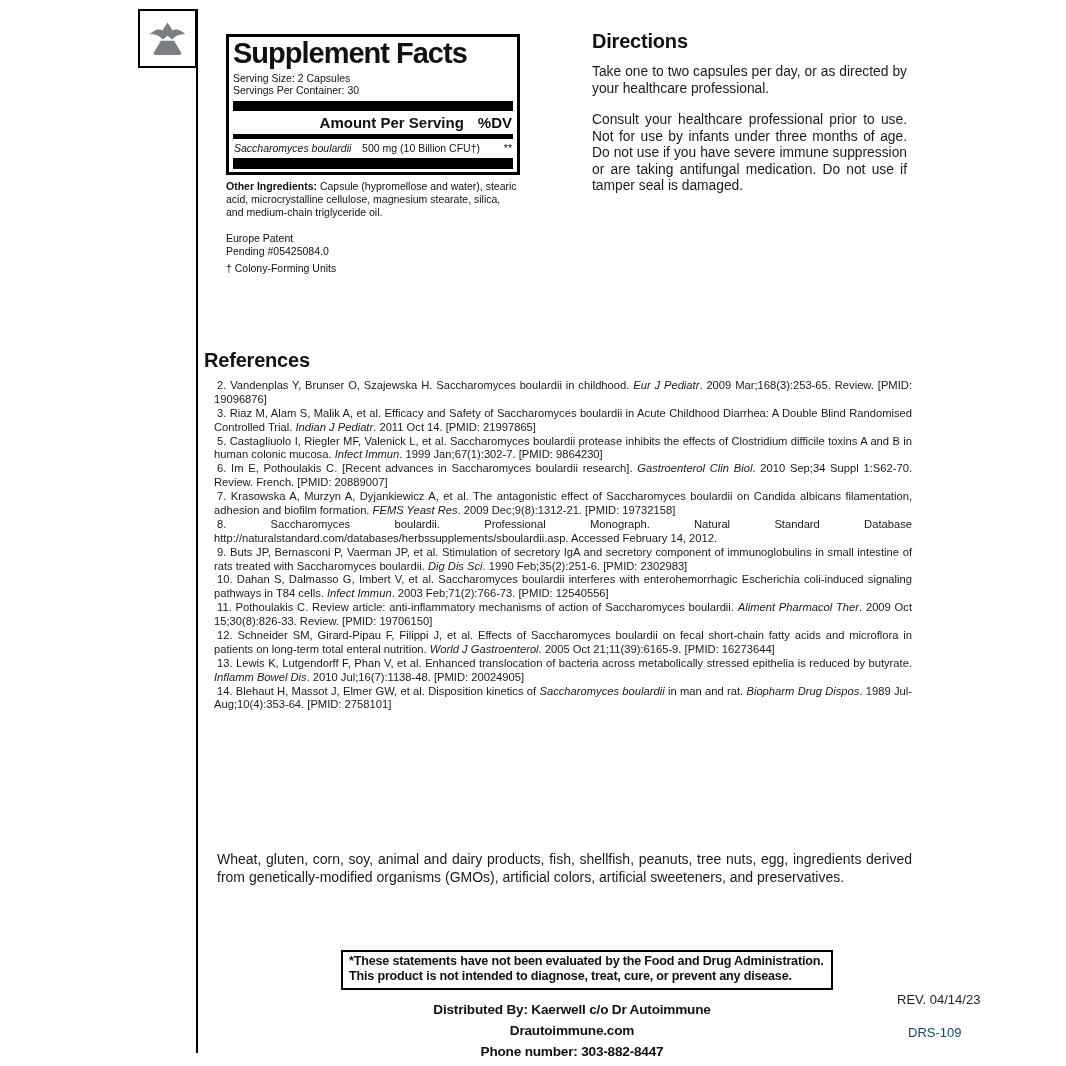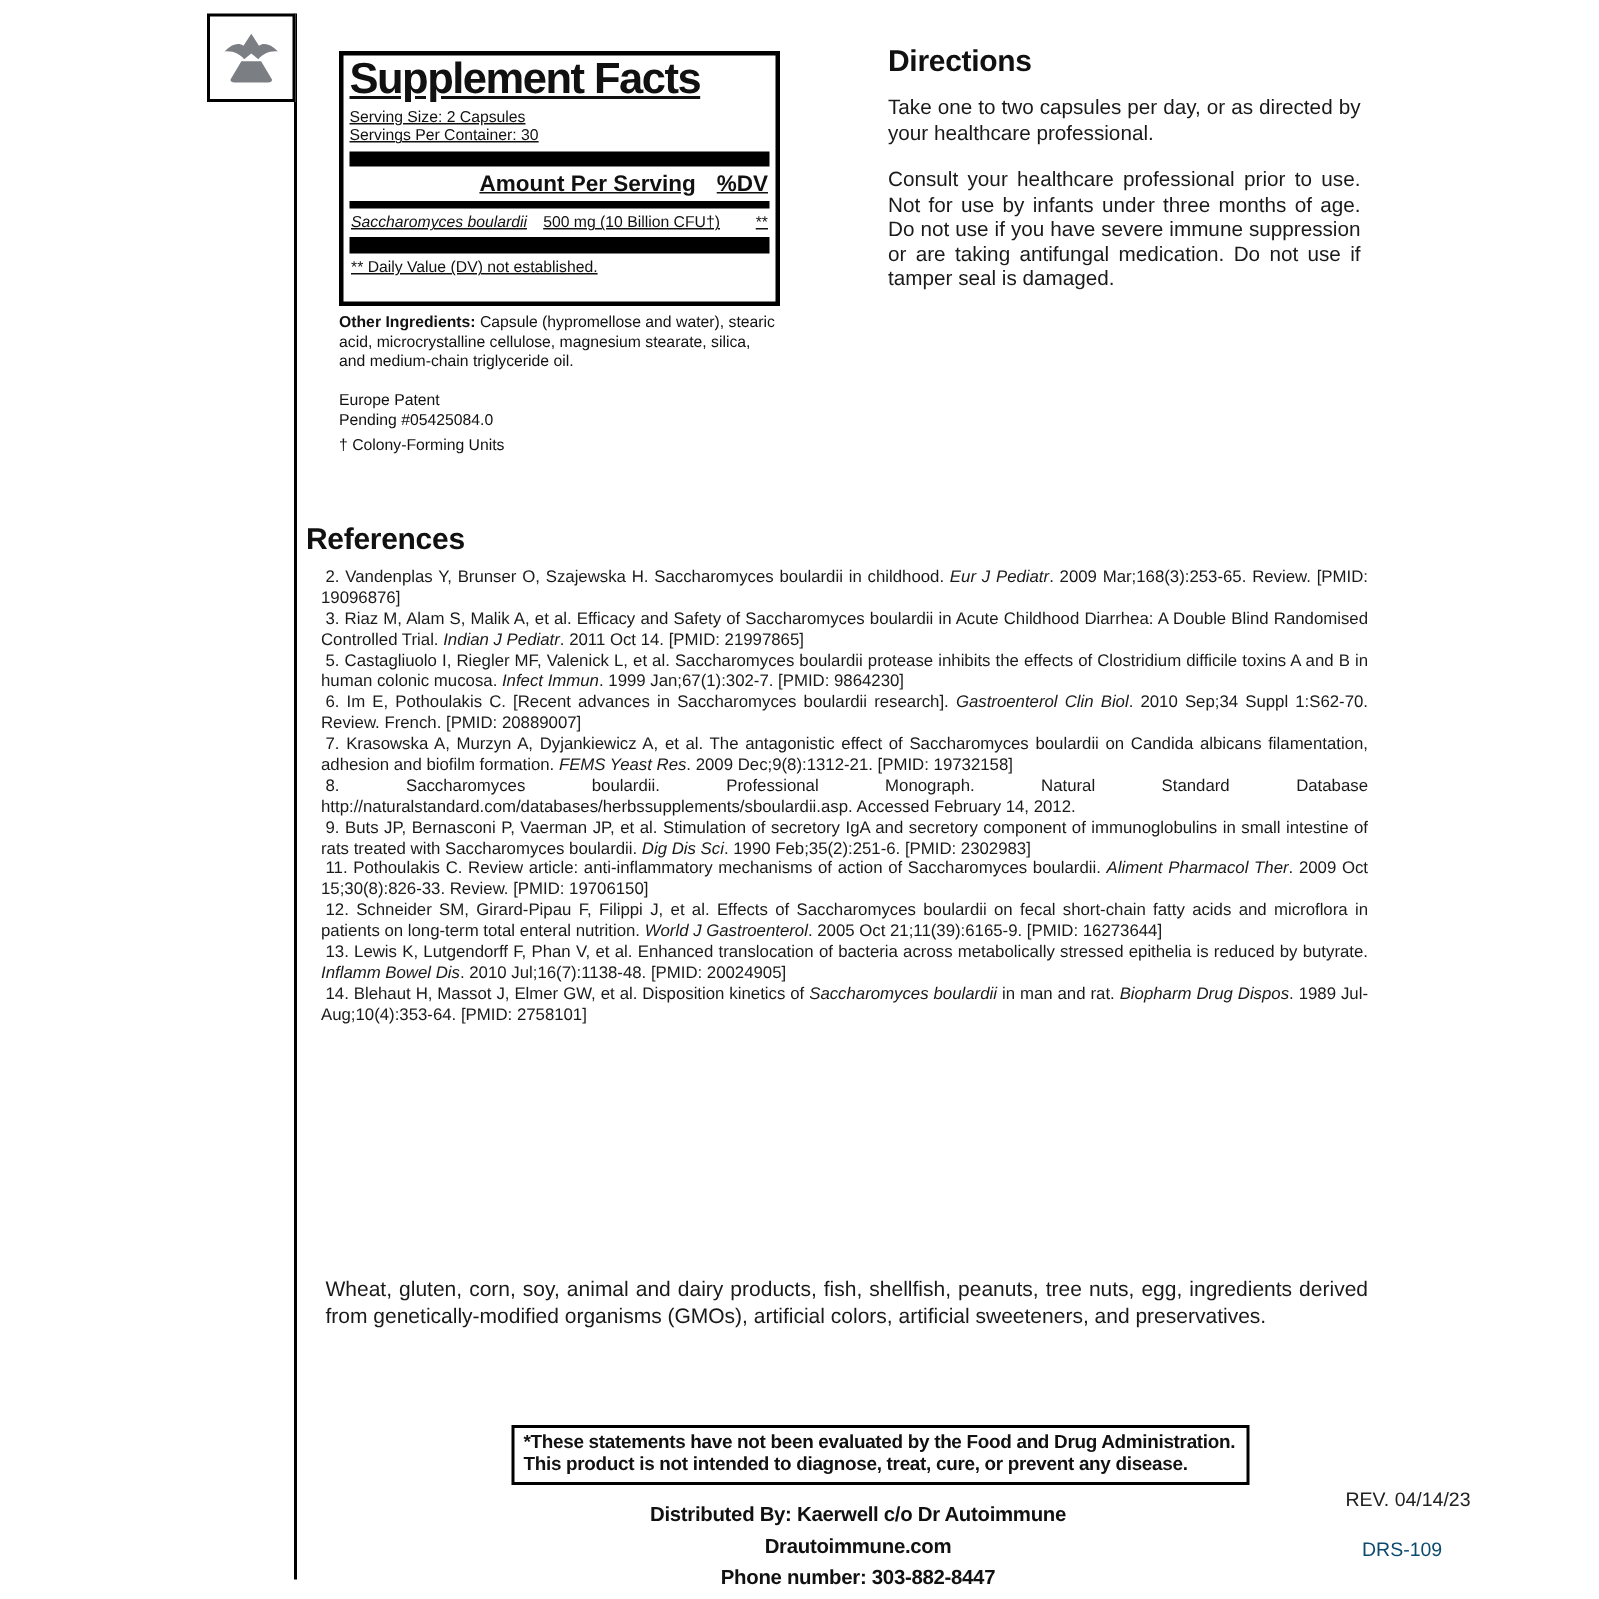--- a/index.html
+++ b/index.html
@@ -11,21 +11,21 @@
   }
   .vrule { position:absolute; left:196px; top:9px; width:2px; height:1044px; background:#000; }
 
   
   .logo-box{ position:absolute; left:138px; top:9px; width:59px; height:59px;
     border:2px solid #000; box-sizing:border-box; background:#fff;
     display:flex; align-items:center; justify-content:center; }
 
   
   .sf-col{ position:absolute; left:226px; top:34px; width:294px; }
-  .sf-panel{ border:3px solid #000; box-sizing:border-box; padding:2px 4px 15px; background:#fff;text-decoration:underline; }
+  .sf-panel{ border:3px solid #000; box-sizing:border-box; padding:2px 4px 3px; background:#fff; }
   .sf-title{ font-size:29px; font-weight:bold; letter-spacing:-1px; line-height:1.02; margin:0 0 3px; white-space:nowrap; }
   .sf-line{ font-size:10.5px; line-height:1.22; }
   .bar-thick{ height:10px; background:#000; margin-top:4px; }
   .bar-thick2{ height:11px; background:#000; }
   .bar-thin{ height:5px; background:#000; }
   .sf-amount-row{ display:flex; justify-content:flex-end; align-items:baseline; gap:14px;
     font-size:15px; font-weight:bold; padding:3px 1px 3px; }
   .sf-row{ display:flex; align-items:baseline; font-size:10.5px; padding:3px 1px 4px; }
   .sf-row .nm{ flex:1; font-style:italic; }
   .sf-row .amt{ }
@@ -90,21 +90,20 @@
       <span>Amount Per Serving</span>
       <span>%DV</span>
     </div>
     <div class="bar-thin"></div>
     <div class="sf-row">
       <span class="nm">Saccharomyces boulardii</span>
       <span class="amt">500 mg (10 Billion CFU†)</span>
       <span class="dv">**</span>
     </div>
     <div class="bar-thick2"></div>
-    <div class="sf-foot">** Daily Value (DV) not established.</div>
   </div>
 
   <div class="sf-below">
     <div>
       <span class="oi-label">Other Ingredients:</span><span> Capsule (hypromellose and water), stearic acid, microcrystalline cellulose, magnesium stearate, silica, and medium-chain triglyceride oil.</span>
     </div>
     <div class="patent">
       <div>Europe Patent</div>
       <div>Pending #05425084.0</div>
     </div>
@@ -121,20 +120,21 @@
 <div class="references">
   <h2 class="sec-title">References</h2>
   <div class="ref-list">
       <div class="ref-item"><span>2. Vandenplas Y, Brunser O, Szajewska H. Saccharomyces boulardii in childhood. </span><i>Eur J Pediatr</i><span>. 2009 Mar;168(3):253-65. Review. [PMID: 19096876]</span></div>
       <div class="ref-item"><span>3. Riaz M, Alam S, Malik A, et al. Efficacy and Safety of Saccharomyces boulardii in Acute Childhood Diarrhea: A Double Blind Randomised Controlled Trial. </span><i>Indian J Pediatr</i><span>. 2011 Oct 14. [PMID: 21997865]</span></div>
       <div class="ref-item"><span>5. Castagliuolo I, Riegler MF, Valenick L, et al. Saccharomyces boulardii protease inhibits the effects of Clostridium difficile toxins A and B in human colonic mucosa. </span><i>Infect Immun</i><span>. 1999 Jan;67(1):302-7. [PMID: 9864230]</span></div>
       <div class="ref-item"><span>6. Im E, Pothoulakis C. [Recent advances in Saccharomyces boulardii research]. </span><i>Gastroenterol Clin Biol</i><span>. 2010 Sep;34 Suppl 1:S62-70. Review. French. [PMID: 20889007]</span></div>
       <div class="ref-item"><span>7. Krasowska A, Murzyn A, Dyjankiewicz A, et al. The antagonistic effect of Saccharomyces boulardii on Candida albicans filamentation, adhesion and biofilm formation. </span><i>FEMS Yeast Res</i><span>. 2009 Dec;9(8):1312-21. [PMID: 19732158]</span></div>
       <div class="ref-item"><span>8. Saccharomyces boulardii. Professional Monograph. Natural Standard Database http://naturalstandard.com/databases/herbssupplements/sboulardii.asp. Accessed February 14, 2012.</span></div>
       <div class="ref-item"><span>9. Buts JP, Bernasconi P, Vaerman JP, et al. Stimulation of secretory IgA and secretory component of immunoglobulins in small intestine of rats treated with Saccharomyces boulardii. </span><i>Dig Dis Sci</i><span>. 1990 Feb;35(2):251-6. [PMID: 2302983]</span></div>
+      <div class="ref-item"><span>10. Dahan S, Dalmasso G, Imbert V, et al. Saccharomyces boulardii interferes with enterohemorrhagic Escherichia coli-induced signaling pathways in T84 cells. </span><i>Infect Immun</i><span>. 2003 Feb;71(2):766-73. [PMID: 12540556]</span></div>
       <div class="ref-item"><span>11. Pothoulakis C. Review article: anti-inflammatory mechanisms of action of Saccharomyces boulardii. </span><i>Aliment Pharmacol Ther</i><span>. 2009 Oct 15;30(8):826-33. Review. [PMID: 19706150]</span></div>
       <div class="ref-item"><span>12. Schneider SM, Girard-Pipau F, Filippi J, et al. Effects of Saccharomyces boulardii on fecal short-chain fatty acids and microflora in patients on long-term total enteral nutrition. </span><i>World J Gastroenterol</i><span>. 2005 Oct 21;11(39):6165-9. [PMID: 16273644]</span></div>
       <div class="ref-item"><span>13. Lewis K, Lutgendorff F, Phan V, et al. Enhanced translocation of bacteria across metabolically stressed epithelia is reduced by butyrate. </span><i>Inflamm Bowel Dis</i><span>. 2010 Jul;16(7):1138-48. [PMID: 20024905]</span></div>
       <div class="ref-item"><span>14. Blehaut H, Massot J, Elmer GW, et al. Disposition kinetics of </span><i>Saccharomyces boulardii</i><span> in man and rat. </span><i>Biopharm Drug Dispos</i><span>. 1989 Jul-Aug;10(4):353-64. [PMID: 2758101]</span></div>
     </div>
 </div>
 
 <div class="fte">
   <p>Wheat, gluten, corn, soy, animal and dairy products, fish, shellfish, peanuts, tree nuts, egg, ingredients derived from genetically-modified organisms (GMOs), artificial colors, artificial sweeteners, and preservatives.</p>
 </div>

